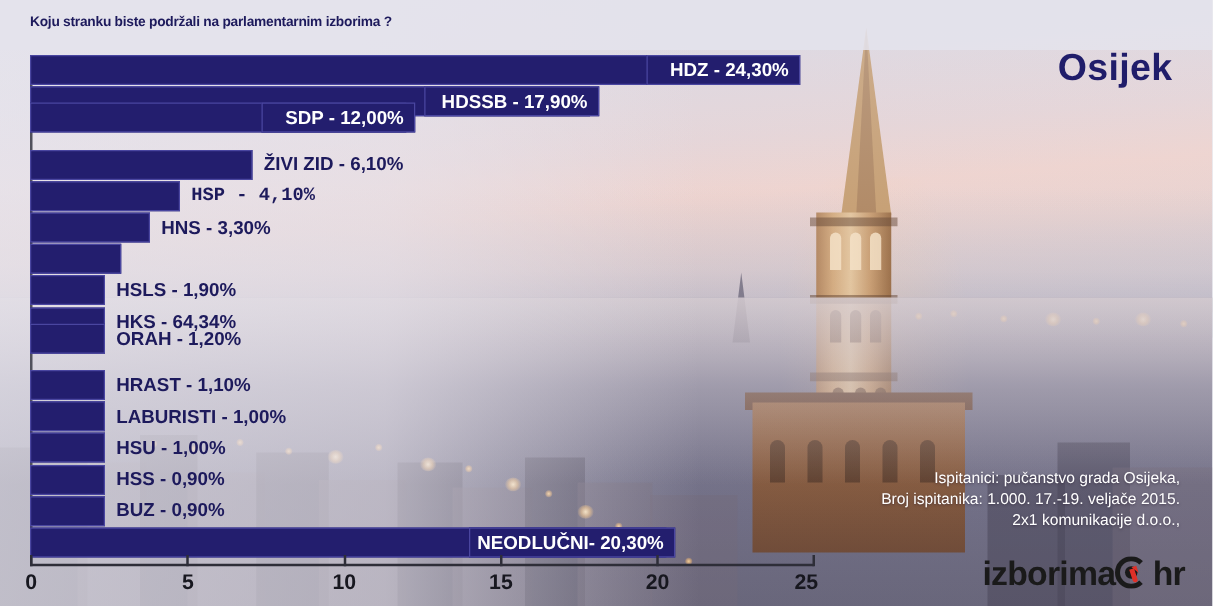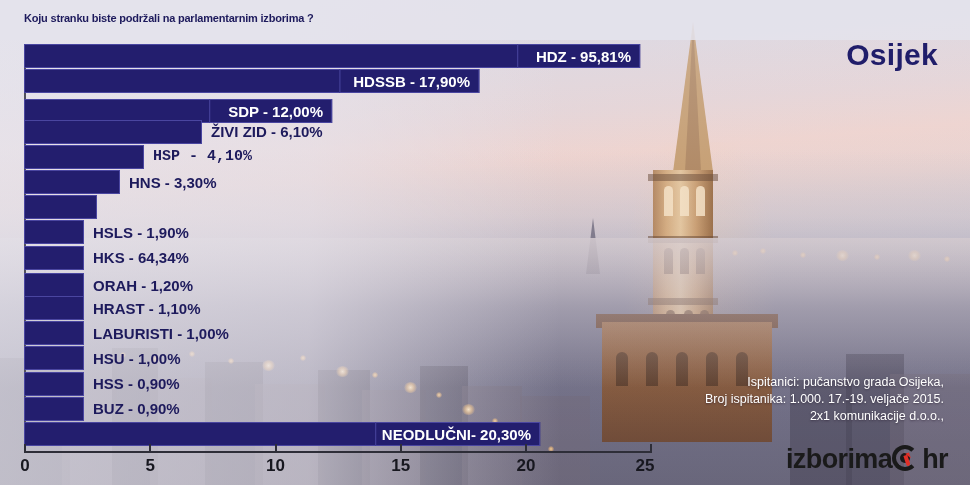--- a/index.html
+++ b/index.html
@@ -275,27 +275,27 @@
     <div class="top-veil"></div>
   </div>
 
   <div class="chart-title">Koju stranku biste podržali na parlamentarnim izborima ?</div>
   <div class="city-title">Osijek</div>
 
   <div class="axis-line"></div>
   <div class="plot" id="plot">
       <div class="row" style="top: 0px; width: 730px;">
         <div class="bar" style="width: 609px;"></div>
-        <div class="lbl-in" style="right: auto; left: 608px; padding-left: 10px; transform: translateX(-114.8px); width: 122.8px;">HDZ - 95,81%</div>
+        <div class="lbl-in" style="right: auto; left: 608px; padding-left: 10px; transform: translateX(-114.8px); width: 122.8px;">HDZ - 24,30%</div>
       </div>
       <div class="row" style="top: 25.2px; width: 730px;">
         <div class="bar" style="width: 448px;"></div>
         <div class="lbl-in" style="right: auto; left: 447px; padding-left: 10px; transform: translateX(-131.6px); width: 139.6px;">HDSSB - 17,90%</div>
       </div>
-      <div class="row" style="top: 55px; width: 730px;">
+      <div class="row" style="top: 38px; width: 730px;">
         <div class="bar" style="width: 301px;"></div>
         <div class="lbl-in" style="right: auto; left: 300px; padding-left: 10px; transform: translateX(-114.8px); width: 122.8px;">SDP - 12,00%</div>
       </div>
       <div class="row" style="top: 75.6px; width: 730px;">
         <div class="bar" style="width: 178px;"></div>
         <div class="lbl-out" style="left: 181px;">ŽIVI ZID - 6,10%</div>
       </div>
       <div class="row" style="top: 100.8px; width: 730px;">
         <div class="bar" style="width: 120px;"></div>
         <div class="lbl-out" style="left: 123px; font-family: Liberation Mono, monospace;">HSP - 4,10%</div>
@@ -308,21 +308,21 @@
         <div class="bar" style="width: 73px;"></div>
       </div>
       <div class="row" style="top: 176.4px; width: 730px;">
         <div class="bar" style="width: 60px;"></div>
         <div class="lbl-out" style="left: 63px;">HSLS - 1,90%</div>
       </div>
       <div class="row" style="top: 201.6px; width: 730px;">
         <div class="bar" style="width: 60px;"></div>
         <div class="lbl-out" style="left: 63px;">HKS - 64,34%</div>
       </div>
-      <div class="row" style="top: 229px; width: 730px;">
+      <div class="row" style="top: 215px; width: 730px;">
         <div class="bar" style="width: 60px;"></div>
         <div class="lbl-out" style="left: 63px;">ORAH - 1,20%</div>
       </div>
       <div class="row" style="top: 252px; width: 730px;">
         <div class="bar" style="width: 60px;"></div>
         <div class="lbl-out" style="left: 63px;">HRAST - 1,10%</div>
       </div>
       <div class="row" style="top: 277.2px; width: 730px;">
         <div class="bar" style="width: 60px;"></div>
         <div class="lbl-out" style="left: 63px;">LABURISTI - 1,00%</div>

